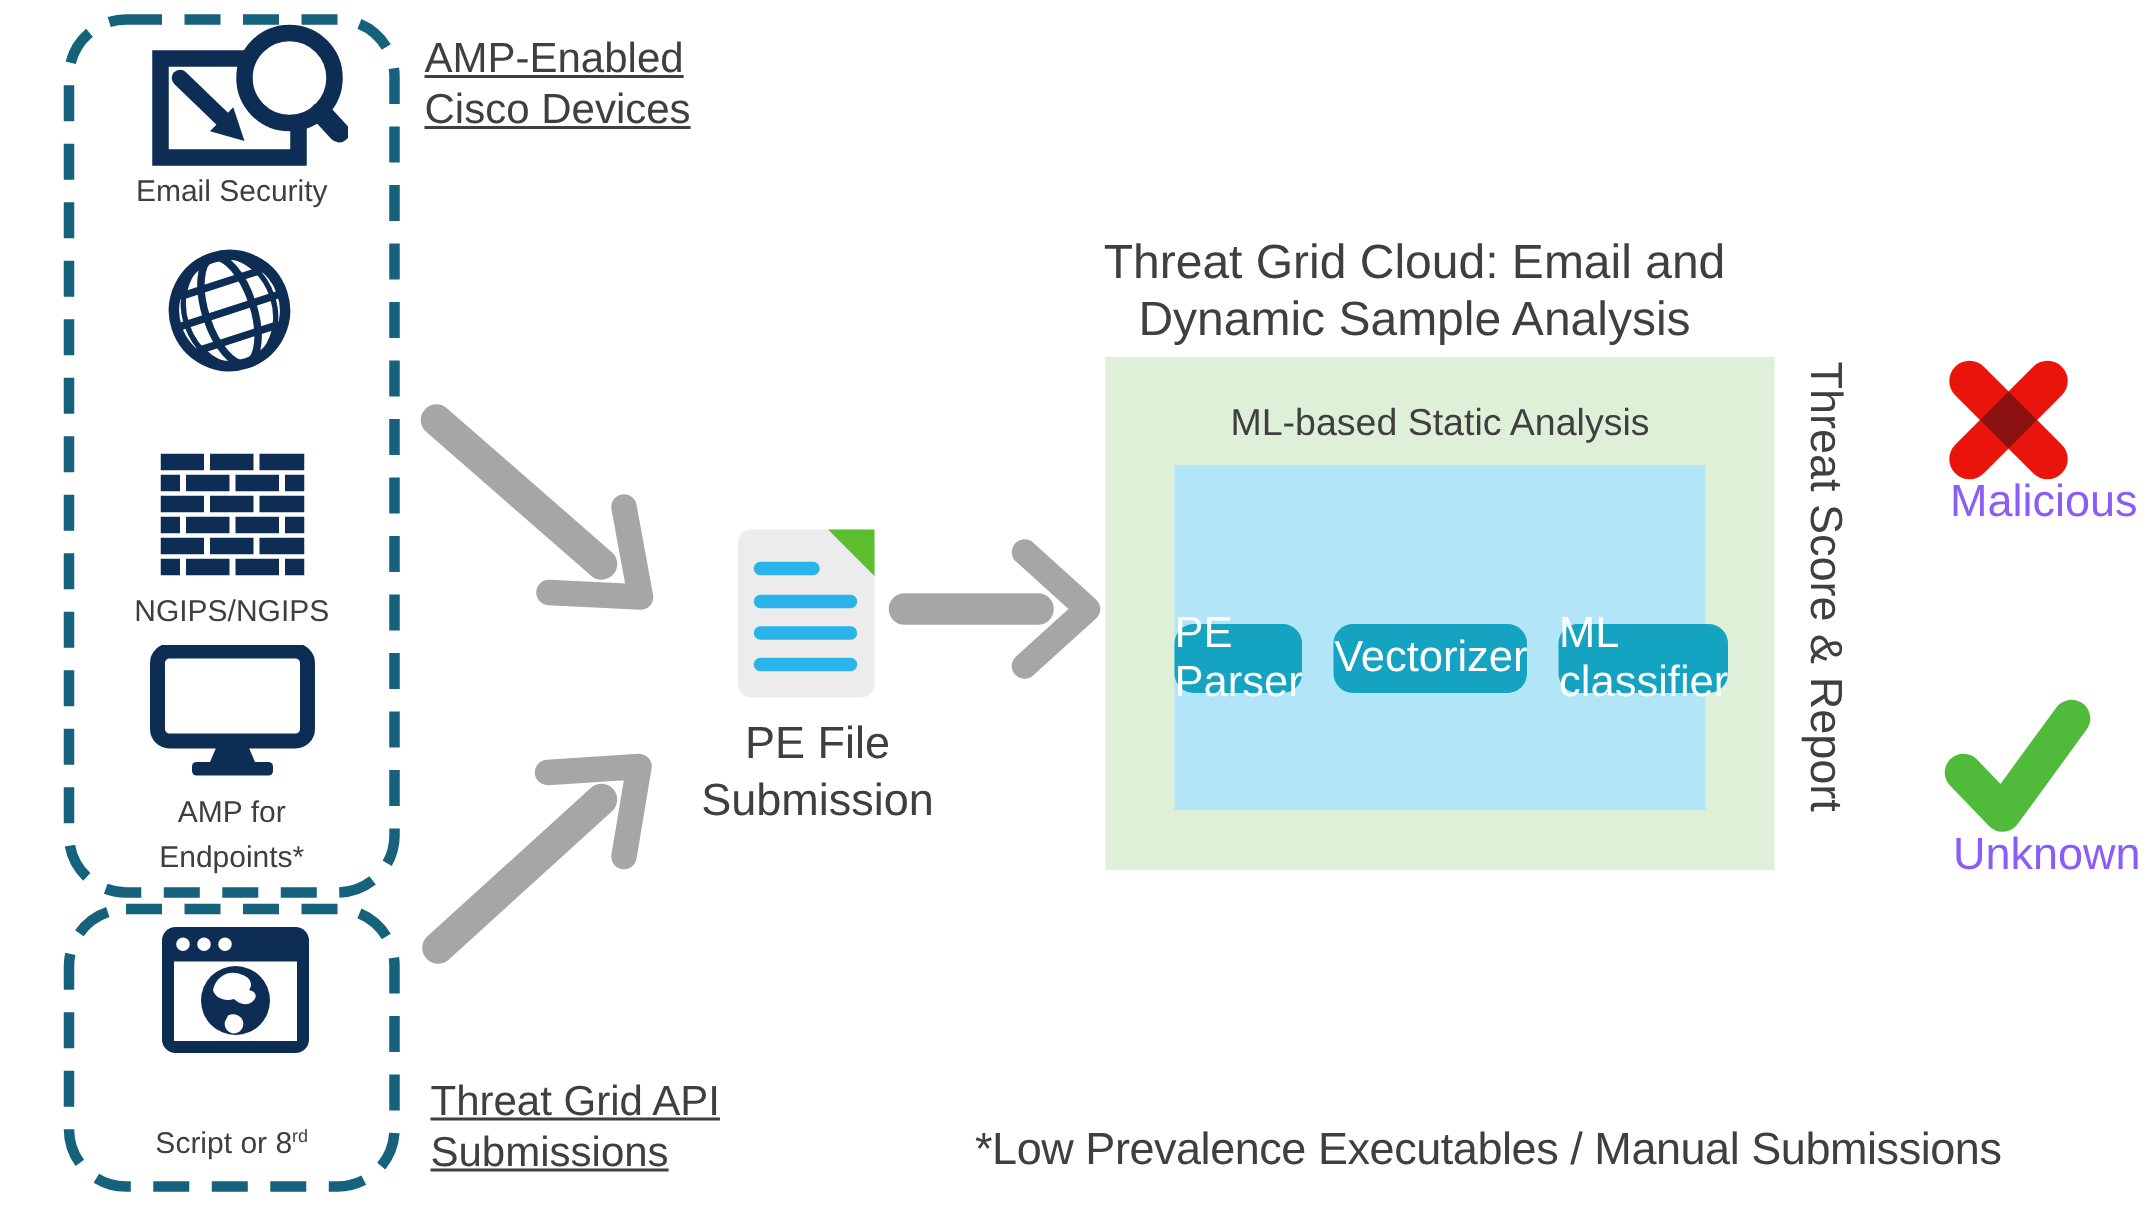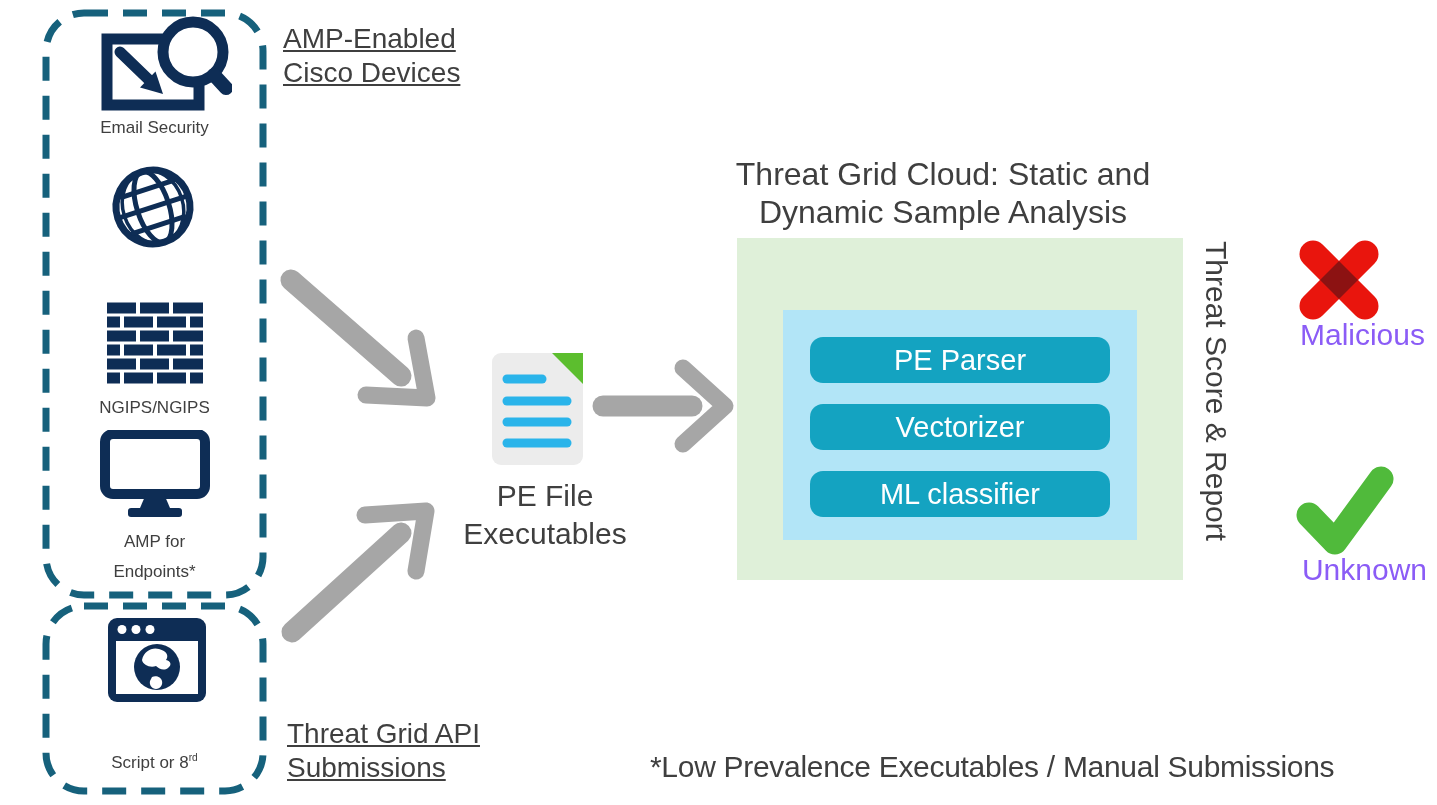--- a/index.html
+++ b/index.html
@@ -1,30 +1,30 @@
 <!DOCTYPE html>
 <html><head>
 <meta charset="utf-8">
 <style>
   html,body{margin:0;padding:0;background:#fff;}
   #canvas{position:relative;width:1437px;height:805px;background:#ffffff;overflow:hidden;
           font-family:"Liberation Sans",sans-serif;color:#3f3f3f;}
   .abs{position:absolute;}
   svg{display:block;}
-  .caption{position:absolute;left:44px;width:221px;text-align:center;font-size:17px;
+  .caption{position:absolute;left:44px;width:221px;text-align:center;font-size:20px;
            line-height:30px;color:#3f3f3f;white-space:pre-line;}
   .side-label{position:absolute;font-size:28px;line-height:34px;color:#3f3f3f;white-space:pre-line;text-decoration:underline;}
   .pe-label{position:absolute;left:419px;top:477px;width:252px;text-align:center;
             font-size:30px;line-height:38px;color:#3f3f3f;white-space:pre-line;}
   .cloud-title{position:absolute;left:693px;top:155px;width:500px;text-align:center;
                font-size:32px;line-height:38px;color:#3f3f3f;white-space:pre-line;}
   .cloud-box{position:absolute;left:737px;top:238px;width:446px;height:342px;background:#dff0d9;}
   .panel-title{position:absolute;left:0;top:30px;width:100%;text-align:center;font-size:25px;color:#3f3f3f;}
   .ml-panel{position:absolute;left:46px;top:72px;width:354px;height:230px;background:#b2e5f7;
-            display:flex;flex-direction:column;align-items:center;padding-top:27px;gap:21px;box-sizing:border-box;}
+            display:flex;flex-direction:row;align-items:center;padding-top:27px;gap:21px;box-sizing:border-box;}
   .pipe-btn{width:300px;height:46px;background:#14a3c1;border-radius:13px;color:#ffffff;
             font-size:29px;display:flex;align-items:center;justify-content:center;}
   .vertical-label{position:absolute;left:1199px;top:241px;height:340px;writing-mode:vertical-rl;
                   font-size:30px;color:#3f3f3f;display:flex;align-items:center;}
   .verdict-label{position:absolute;width:170px;text-align:right;font-size:30px;color:#8b5cf6;}
   .footnote{position:absolute;left:650px;top:750px;font-size:30px;color:#3f3f3f;letter-spacing:-0.3px;}
   sup{font-size:60%;}
 </style>
 </head>
 <body>
@@ -130,26 +130,27 @@
     <rect x="2" y="3" width="91" height="112" rx="9" fill="#ececec"></rect>
     <polygon points="62,3 93,3 93,34" fill="#5cbe2e"></polygon>
     <g stroke="#2ab4ea" stroke-width="9" stroke-linecap="round">
       <line x1="17" y1="29" x2="52" y2="29"></line>
       <line x1="17" y1="51" x2="77" y2="51"></line>
       <line x1="17" y1="72" x2="77" y2="72"></line>
       <line x1="17" y1="93" x2="77" y2="93"></line>
     </g>
   </svg>
   <div class="pe-label">PE File
-Executables</div>
+Submission</div>
 
-  <div class="cloud-title">Threat Grid Cloud: Static and
+  <div class="cloud-title">Threat Grid Cloud: Email and
 Dynamic Sample Analysis</div>
 
   <div class="cloud-box">
+    <div class="panel-title">ML-based Static Analysis</div>
     <div class="ml-panel">
       <div class="pipe-btn">PE Parser</div>
       <div class="pipe-btn">Vectorizer</div>
       <div class="pipe-btn">ML classifier</div>
     </div>
   </div>
 
   <div class="vertical-label">Threat Score &amp; Report</div>
 
   <svg class="abs" style="left:1299px;top:240px" width="80" height="80" viewBox="0 0 80 80">

